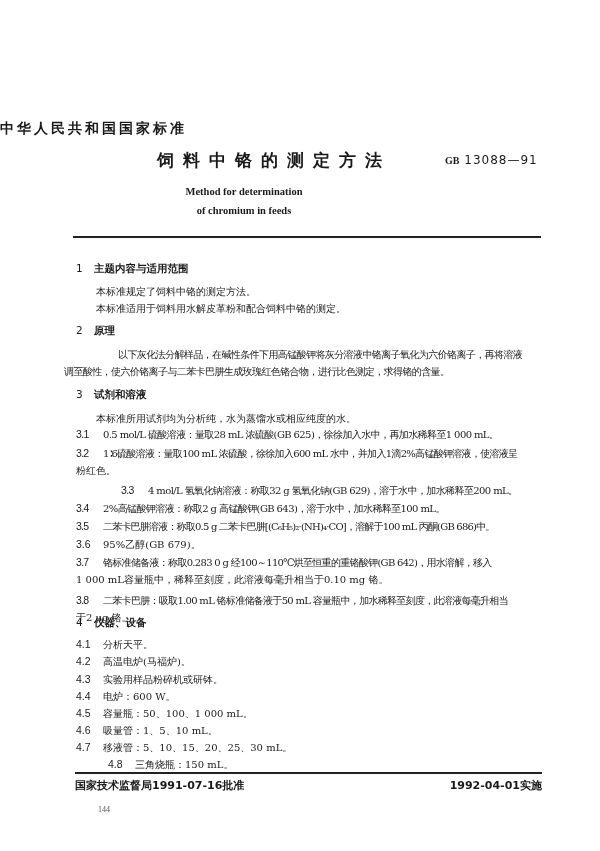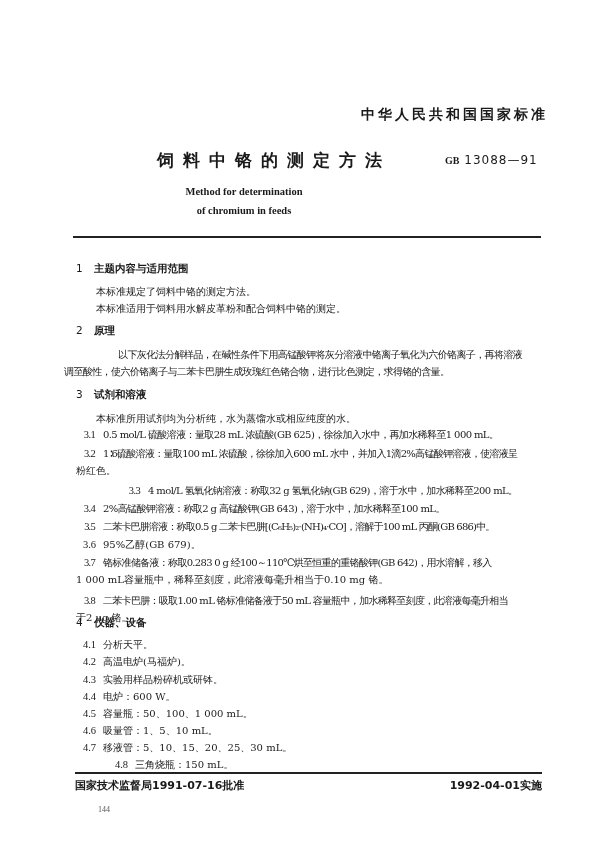--- a/index.html
+++ b/index.html
@@ -1,31 +1,31 @@
 <!DOCTYPE html>
 <html><head>
 <meta charset="utf-8">
 <style>
   html, body { margin: 0; padding: 0; }
   body {
     width: 600px; height: 851px; background: #ffffff; position: relative; overflow: hidden;
     font-family: "DejaVu Serif", "Liberation Serif", serif; color: #1a1a1a;
   }
   .abs { position: absolute; white-space: nowrap; }
-  .std-org { left: 0; width: 548px; top: 106px; text-align: right; font-family: "DejaVu Sans", sans-serif; font-weight: bold; font-size: 14px; letter-spacing: 3px; }
+  .std-org { left: 0; width: 548px; top: 120px; text-align: left; font-family: "DejaVu Sans", sans-serif; font-weight: bold; font-size: 14px; letter-spacing: 3px; }
   .title { left: 157px; top: 149px; font-family: "DejaVu Sans", sans-serif; font-weight: bold; font-size: 17px; letter-spacing: 9px; }
   .std-no { left: 445px; top: 153px; font-family: "DejaVu Sans", sans-serif; font-size: 12px; letter-spacing: 1px; }
   .std-no b { font-family: "Liberation Serif", serif; font-size: 10px; font-weight: bold; letter-spacing: 0; }
   .en-title { left: 0; width: 488px; text-align: center; font-family: "Liberation Serif", serif; font-weight: bold; font-size: 10.5px; line-height: 19px; top: 182px; }
   .rule { position: absolute; left: 73px; width: 468px; height: 2px; background: #222; }
   .sec { font-family: "DejaVu Sans", sans-serif; font-weight: bold; font-size: 10.5px; }
   .sec .num { display: inline-block; width: 18px; font-weight: normal; }
   .p { font-size: 10px; line-height: 17px; }
   .item { font-size: 10px; }
-  .item .num { display: inline-block; width: 27px; font-family: Liberation Serif, serif; font-size: 10.5px; text-align: center; }
+  .item .num { display: inline-block; width: 27px; font-family: Liberation Sans, sans-serif; font-size: 10.5px; }
   .footer { font-family: "DejaVu Sans", sans-serif; font-weight: bold; font-size: 11px; }
   .pagenum { font-family: "Liberation Serif", serif; font-size: 8px; color: #555; }
 </style>
 </head>
 <body>
 
 <div class="abs std-org">中华人民共和国国家标准</div>
 <div class="abs title">饲料中铬的测定方法</div>
 <div class="abs std-no"><b>GB</b> <span>13088—91</span></div>
 <div class="abs en-title">

